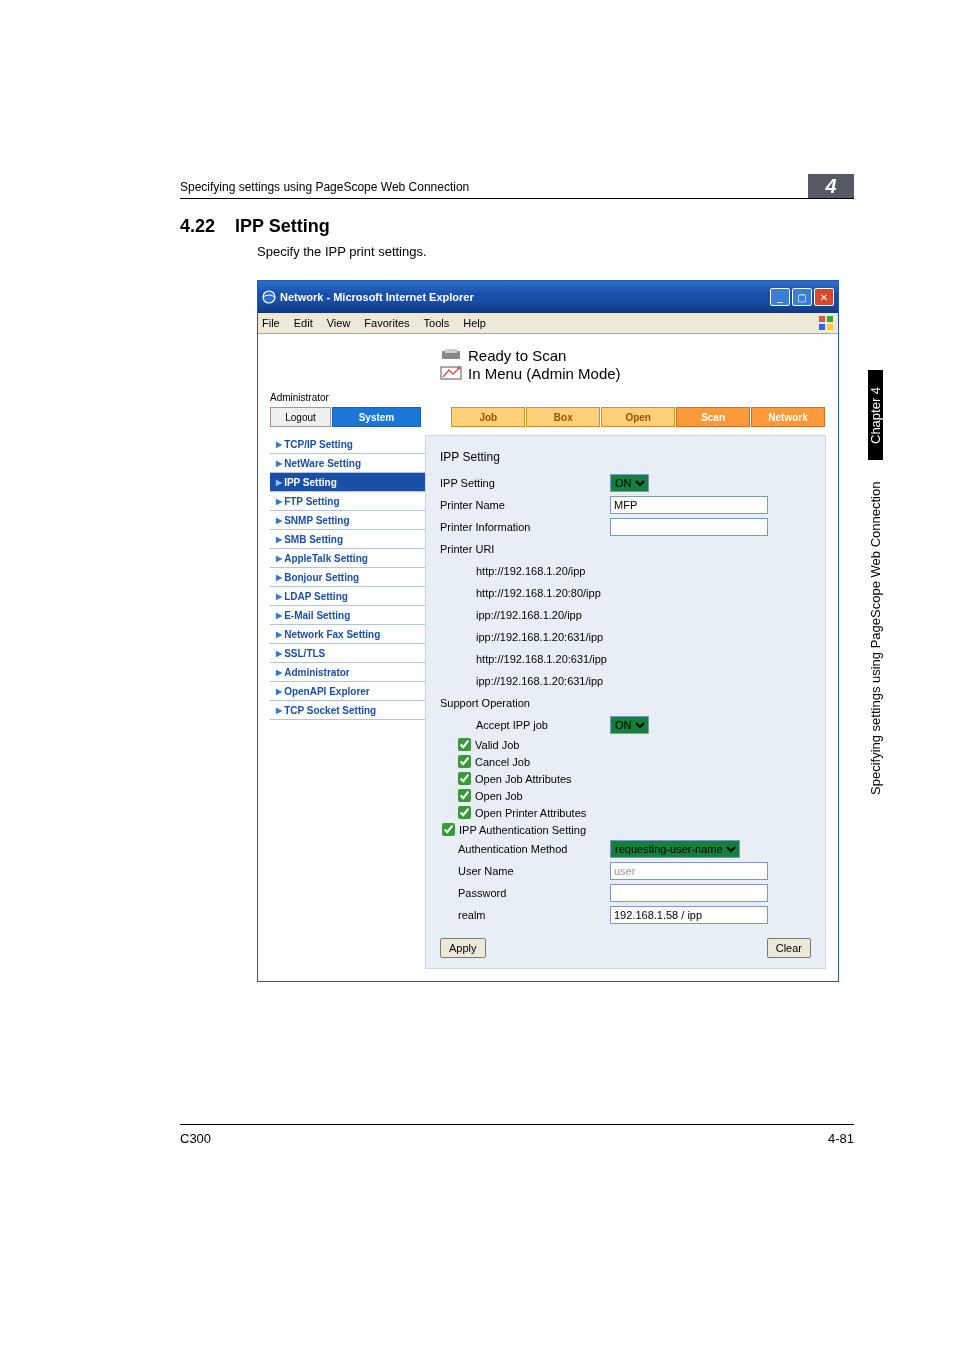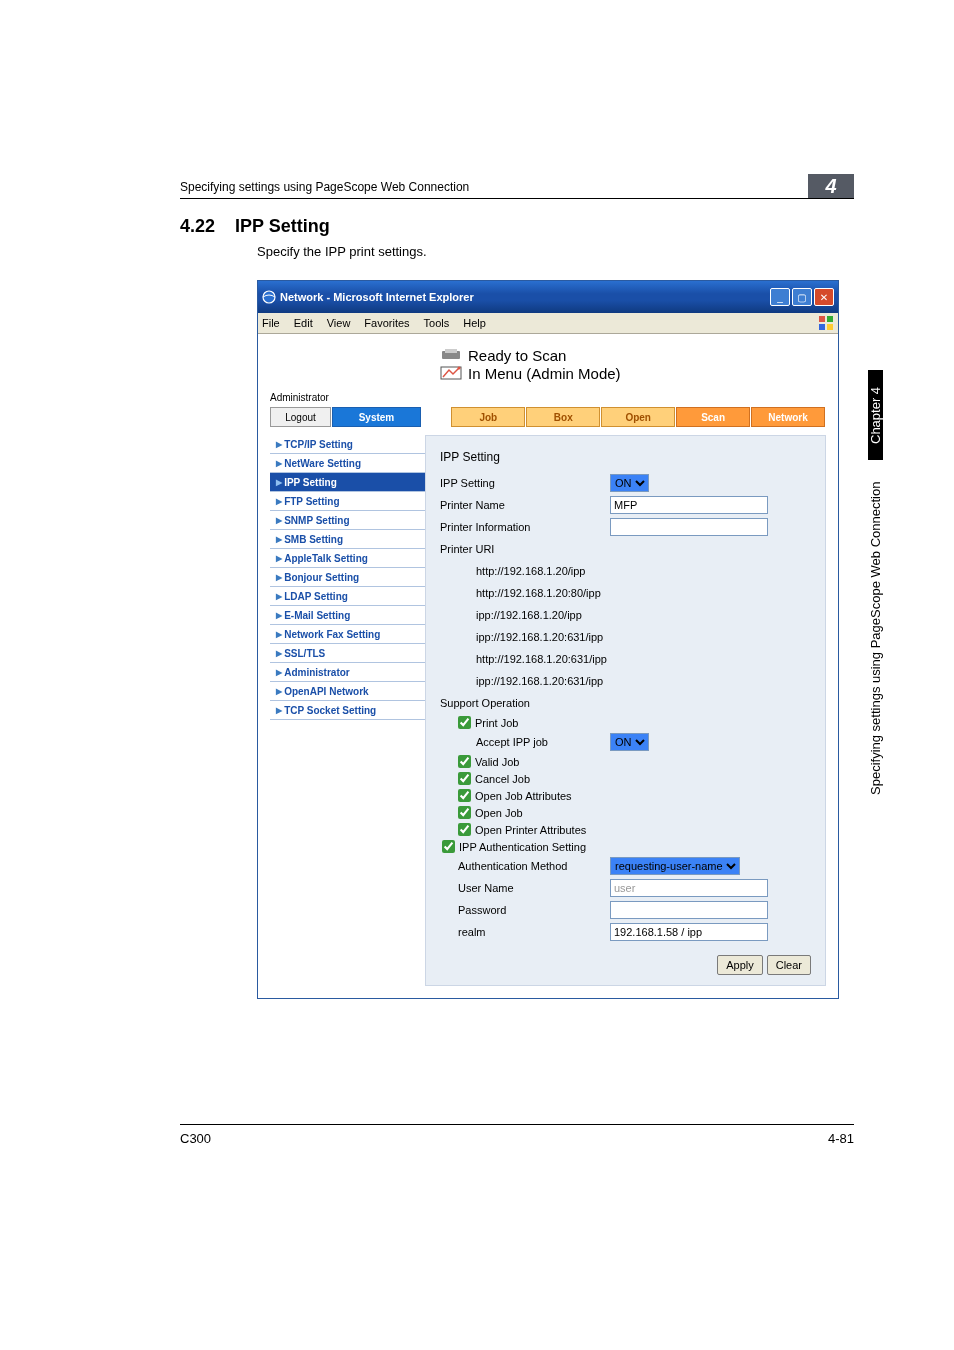--- a/index.html
+++ b/index.html
@@ -200,36 +200,36 @@
     font-size: 11px;
     align-items: center;
     min-height: 20px;
     padding: 1px 0;
   }
   .form-row .lbl { width: 170px; }
   .form-row .lbl.indent1 { padding-left: 18px; width: 152px; }
   .form-row .lbl.indent2 { padding-left: 36px; width: 134px; }
   .form-row .val { flex: 1; }
   .form-row select {
-    font-size: 11px; border: 1px solid #7a9ac0; background: #3b82f6; height: 18px;
+    font-size: 11px; border: 1px solid #7a9ac0; background: #15803d; height: 18px;
   }
   .form-row input[type="text"], .form-row input[type="password"] {
     font-size: 11px; border: 1px solid #7a9ac0; height: 16px; width: 150px; padding: 0 3px;
   }
   .form-row input[type="text"].small { width: 150px; }
   .form-row input[type="text"].gray::placeholder { color: #999; }
   .checkbox-row {
     font-size: 11px; padding: 2px 0; display: flex; align-items: center;
   }
   .checkbox-row input[type="checkbox"] {
     width: 13px; height: 13px; accent-color: #3a9a3a; margin: 0 4px 0 18px;
   }
 
   .form-buttons {
-    display: flex; gap: 4px; justify-content: flex-end; padding-top: 12px;
+    display: flex; gap: 4px; justify-content: space-between; padding-top: 12px;
   }
   .form-buttons button {
     font-size: 11px;
     border: 1px solid #7a7a7a;
     background: #ece9d8;
     height: 20px;
     padding: 0 8px;
     border-radius: 2px;
     cursor: pointer;
   }
@@ -402,21 +402,21 @@
           <div class="sidebar-item">
             <span class="tri">▶</span>
             <span>SSL/TLS</span>
           </div>
           <div class="sidebar-item">
             <span class="tri">▶</span>
             <span>Administrator</span>
           </div>
           <div class="sidebar-item">
             <span class="tri">▶</span>
-            <span>OpenAPI Network</span>
+            <span>OpenAPI Explorer</span>
           </div>
           <div class="sidebar-item">
             <span class="tri">▶</span>
             <span>TCP Socket Setting</span>
           </div>
         </div>
 
       <div class="main-form">
         <div class="form-heading">IPP Setting</div>
 
@@ -460,24 +460,20 @@
               <span class="lbl indent2" style="width: auto;">http://192.168.1.20:631/ipp</span>
             </div>
             <div class="form-row">
               <span class="lbl indent2" style="width: auto;">ipp://192.168.1.20:631/ipp</span>
             </div>
           </div>
 
         <div class="form-row">
           <span class="lbl">Support Operation</span>
         </div>
-        <div class="checkbox-row">
-          <input type="checkbox" checked="" style="">
-          <span>Print Job</span>
-        </div>
         <div class="form-row">
           <span class="lbl indent2">Accept IPP job</span>
           <span class="val">
             <select>
               <option>ON</option>
             </select>
           </span>
         </div>
         <div class="checkbox-row">
           <input type="checkbox" checked="" style="">

